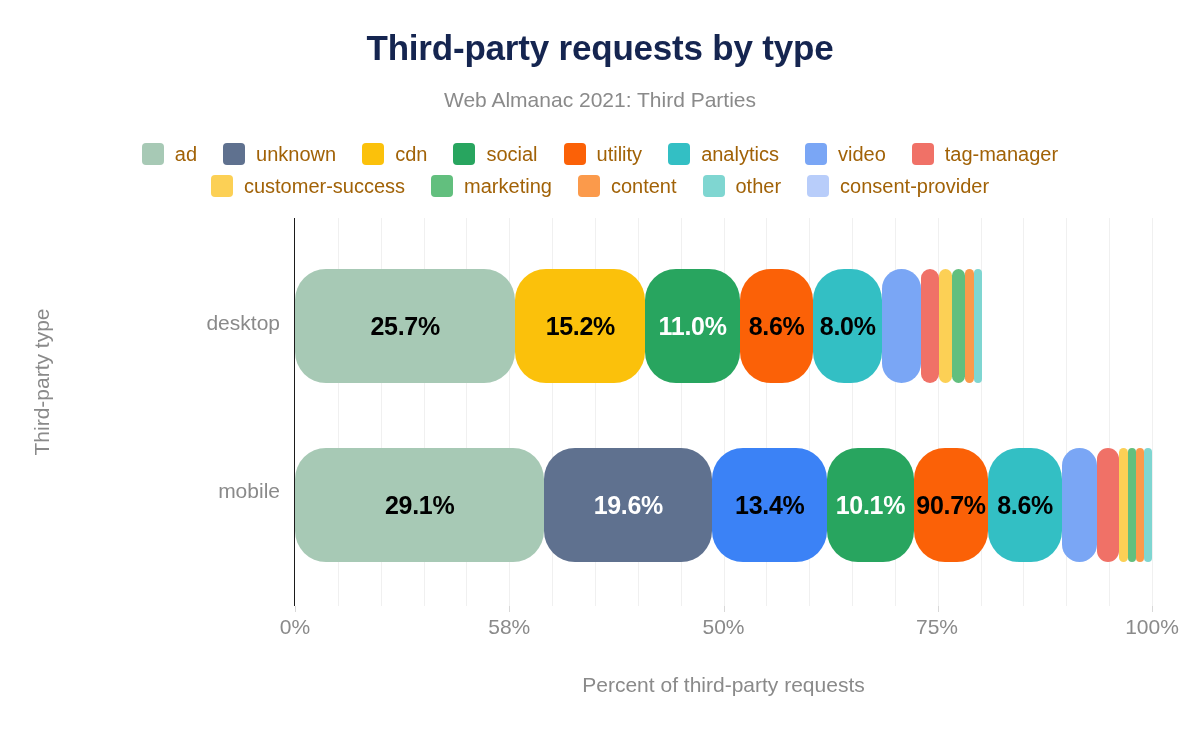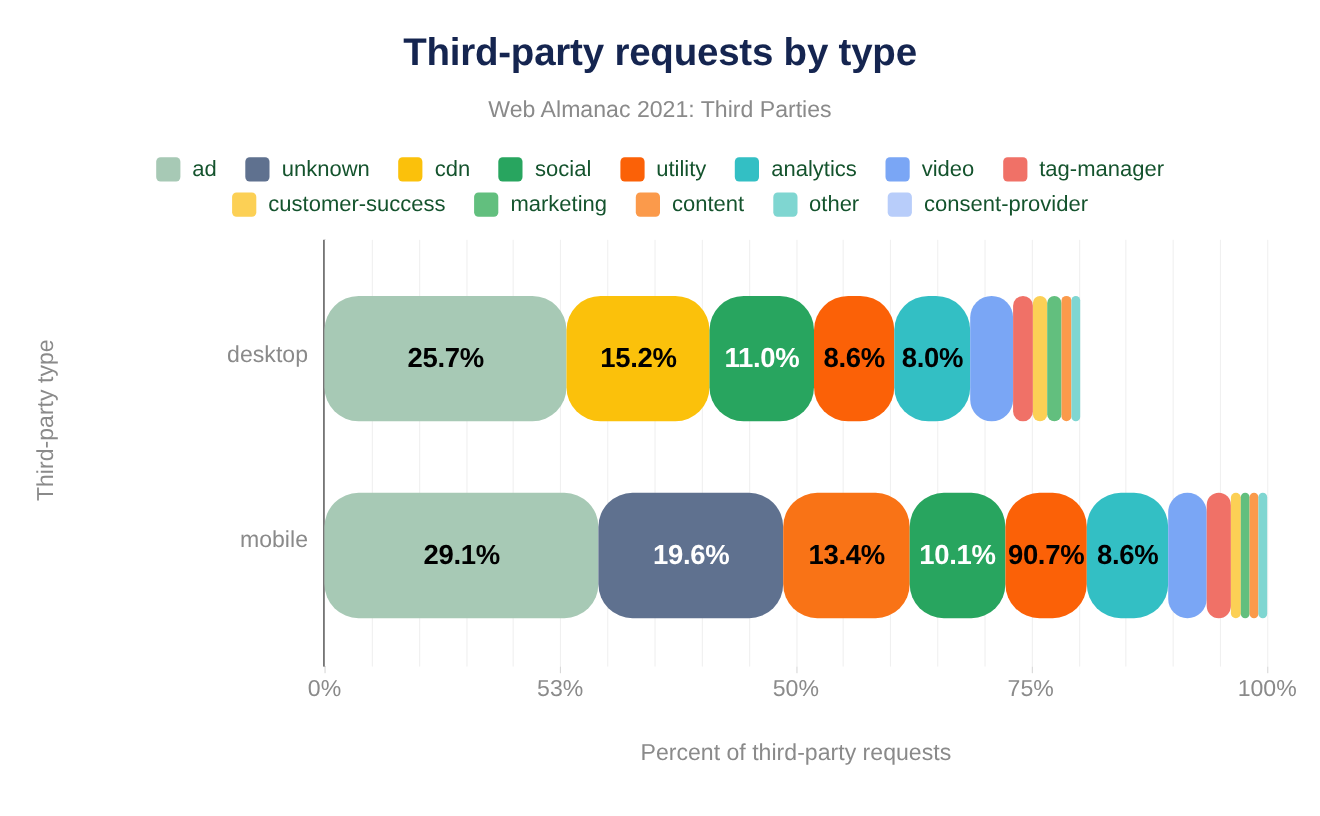--- a/index.html
+++ b/index.html
@@ -58,21 +58,21 @@
   }
   .legend-swatch {
     width: 22px;
     height: 22px;
     border-radius: 4px;
     flex: 0 0 auto;
   }
   .legend-label {
     margin-left: 11px;
     font-size: 20px;
-    color: #14532d;
+    color: #a16207;
     white-space: nowrap;
   }
 
   
   .plot-wrap {
     position: absolute;
     left: 0;
     top: 0;
     width: 1200px;
     height: 742px;
@@ -307,21 +307,21 @@
         <div class="seg" style="background: rgb(251, 154, 75); width: 8.57px;"></div>
         <div class="seg" style="background: rgb(127, 214, 209); width: 8.57px;"></div>
       </div>
     <div class="bar-row mobile">
         <div class="seg" style="background: rgb(167, 201, 181); width: 249.387px;">
           <span class="seg-label dark">29.1%</span>
         </div>
         <div class="seg" style="background: rgb(95, 113, 143); width: 167.972px;">
           <span class="seg-label light">19.6%</span>
         </div>
-        <div class="seg" style="background: #f97316; width: 114.838px;">
+        <div class="seg" style="background: #3b82f6; width: 114.838px;">
           <span class="seg-label dark">13.4%</span>
         </div>
         <div class="seg" style="background: rgb(40, 165, 95); width: 86.557px;">
           <span class="seg-label light">10.1%</span>
         </div>
         <div class="seg" style="background: rgb(251, 97, 7); width: 74.559px;">
           <span class="seg-label dark">90.7%</span>
         </div>
         <div class="seg" style="background: rgb(51, 191, 196); width: 73.702px;">
           <span class="seg-label dark">8.6%</span>
@@ -332,21 +332,21 @@
         <div class="seg" style="background: rgb(98, 191, 126); width: 8.57px;"></div>
         <div class="seg" style="background: rgb(251, 154, 75); width: 7.713px;"></div>
         <div class="seg" style="background: rgb(127, 214, 209); width: 7.713px;"></div>
       </div>
   </div>
 
   <div class="xaxis-ticks">
       <div class="xtick-mark" style="left: 295px;"></div>
       <div class="xtick" style="left: 295px;">0%</div>
       <div class="xtick-mark" style="left: 509.25px;"></div>
-      <div class="xtick" style="left: 509.25px;">53%</div>
+      <div class="xtick" style="left: 509.25px;">58%</div>
       <div class="xtick-mark" style="left: 723.5px;"></div>
       <div class="xtick" style="left: 723.5px;">50%</div>
       <div class="xtick-mark" style="left: 937.75px;"></div>
       <div class="xtick" style="left: 937px;">75%</div>
       <div class="xtick-mark" style="left: 1152px;"></div>
       <div class="xtick" style="left: 1152px;">100%</div>
     </div>
   <div class="xaxis-title">Percent of third-party requests</div>
 </div>
 

